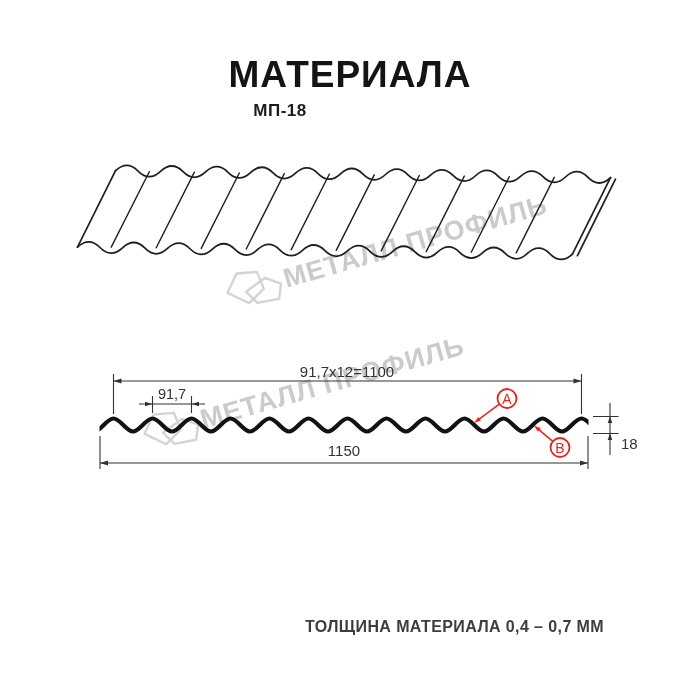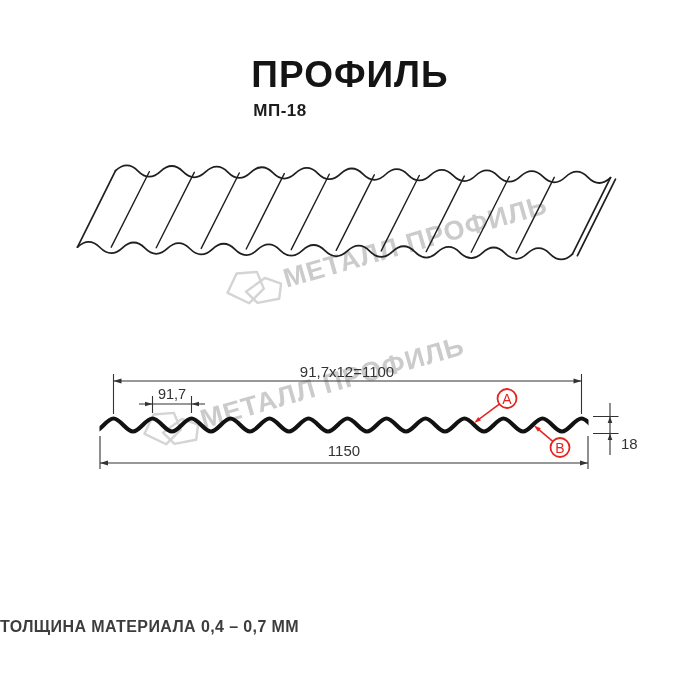--- a/index.html
+++ b/index.html
@@ -9,33 +9,33 @@
   }
   .page-title{
     position:absolute;top:54px;left:0;width:700px;text-align:center;
     font-size:37px;font-weight:800;letter-spacing:1px;color:#141414;
   }
   .page-subtitle{
     position:absolute;top:101px;left:0;width:560px;text-align:center;
     font-size:17px;font-weight:700;letter-spacing:0.5px;color:#1c1c1c;
   }
   .footer-caption{
-    position:absolute;top:618px;left:0;width:604px;text-align:left;
+    position:absolute;top:618px;left:0;width:604px;text-align:right;
     font-size:16px;font-weight:700;letter-spacing:0.4px;color:#3d3d3d;
   }
   svg{position:absolute;top:0;left:0;}
   .wm-text{font-size:27px;font-weight:700;letter-spacing:1px;fill:#cbcbcb;}
   .dim-text{font-size:15px;fill:#333;}
   .dim-text-small{font-size:14.5px;fill:#333;}
   .callout-letter{font-size:14px;font-weight:400;fill:#e62420;}
 </style>
 </head>
 <body>
 
-<div class="page-title">ПРОФИЛЬ</div>
+<div class="page-title">МАТЕРИАЛА</div>
 <div class="page-subtitle">МП-18</div>
 
 <svg width="700" height="700" viewBox="0 0 700 700">
 
   <g transform="translate(255,287) rotate(-16)">
     <g stroke="#d4d4d4" stroke-width="2.4" fill="none" stroke-linejoin="round">
       <path d="M-28 -2 L-14 -18 L6 -14 L8 4 L-10 14 Z"></path>
       <path d="M-10 2 L12 -6 L26 4 L20 18 L-2 16 Z"></path>
     </g>
     <text class="wm-text" x="30" y="9.5">МЕТАЛЛ ПРОФИЛЬ</text>

